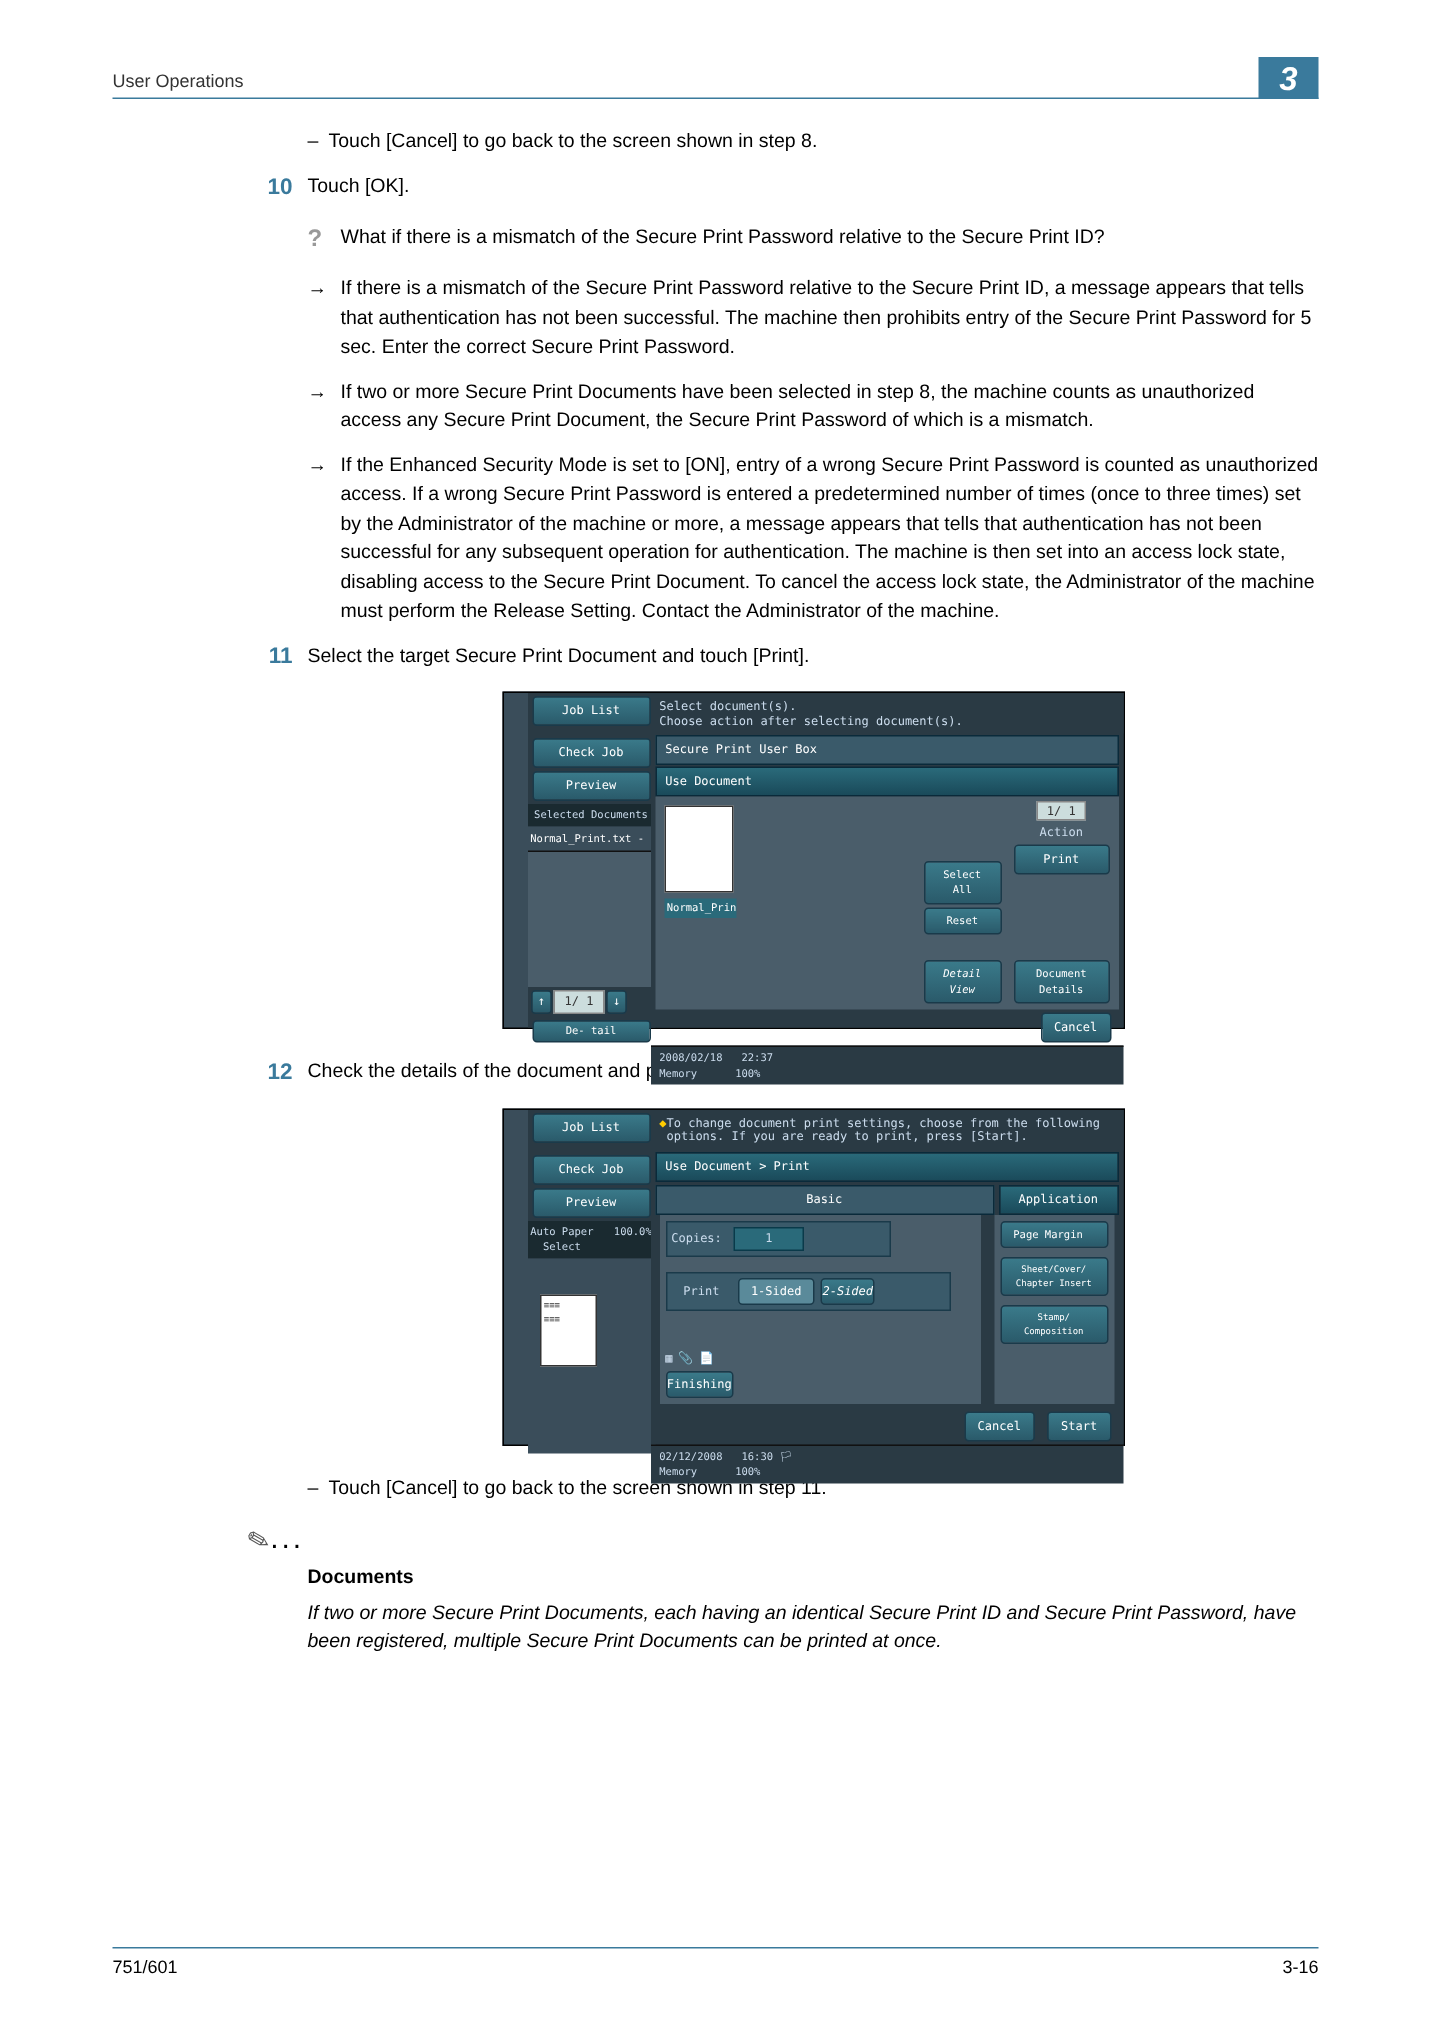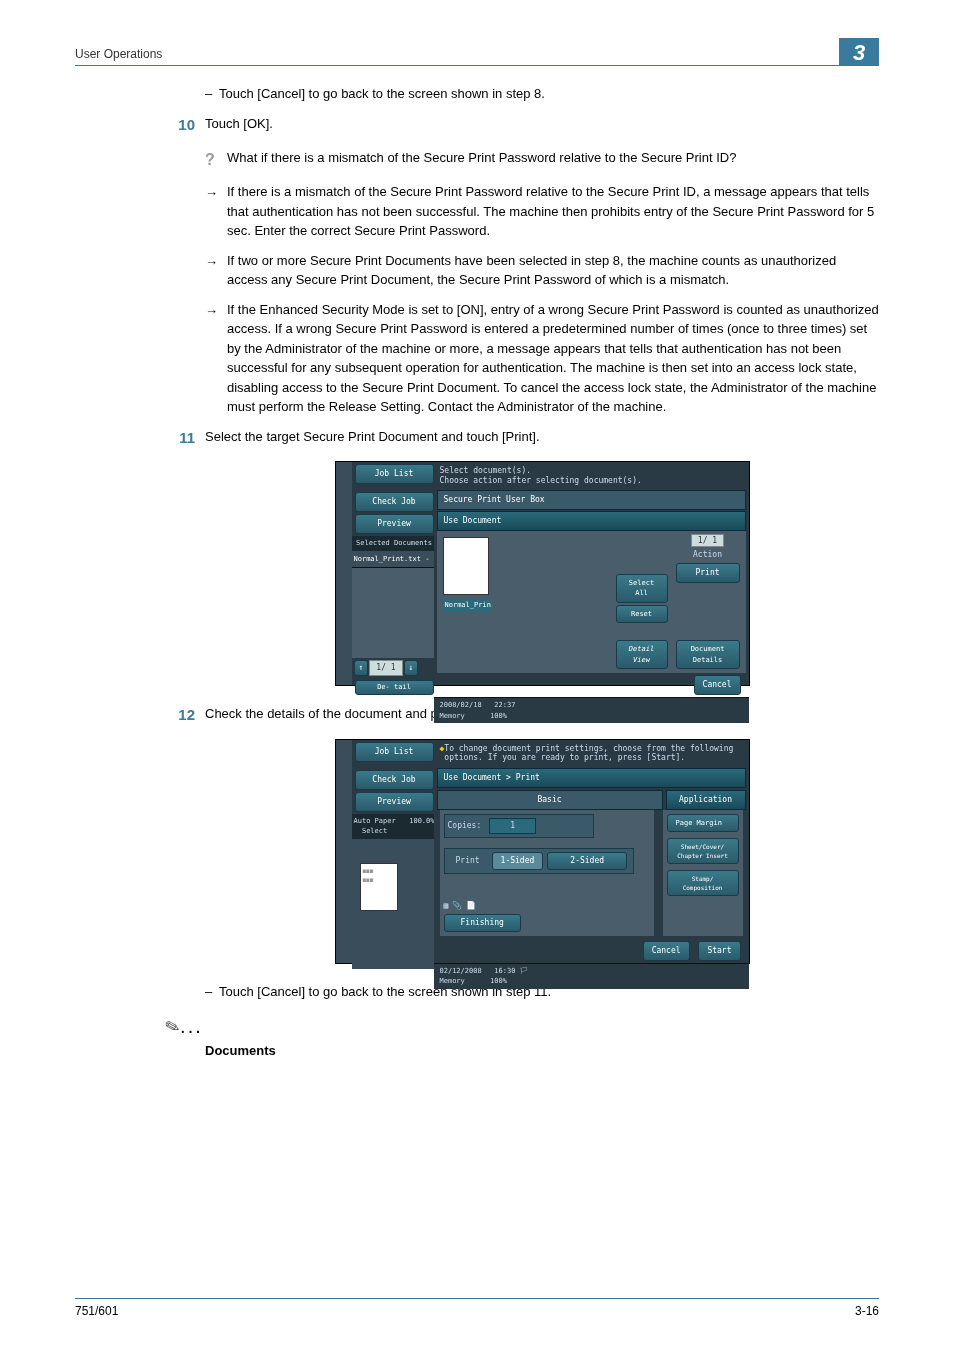--- a/index.html
+++ b/index.html
@@ -273,29 +273,29 @@
       </div>
       <div style="display:flex;gap:3px;padding:0 3px 3px 3px;">
         <div class="scr-body" style="flex:1;height:126px;position:relative;">
           <div style="background:#3a5a6a;border:1px solid #1a3a4a;padding:3px;display:flex;gap:8px;align-items:center;width:150px;">
             <span>Copies:</span>
             <span style="background:#2a6a7a;padding:1px 20px;border:1px solid #0a3a4a;">1</span>
           </div>
           <div style="background:#3a5a6a;border:1px solid #1a3a4a;padding:3px;display:flex;gap:4px;align-items:center;width:190px;margin-top:10px;">
             <span style="padding:1px 8px;">Print</span>
             <span class="scr-btn" style="padding:2px 8px;background:#5a8a9a;">1-Sided</span>
-            <span class="scr-btn" style="padding:2px 22px;">2-Sided</span>
+            <span class="scr-btn" style="padding:2px 0;font-style:italic;">2-Sided</span>
           </div>
           <div style="position:absolute;bottom:4px;left:4px;">
             <div style="display:flex;gap:4px;margin-bottom:2px;">
               <span>▦</span>
               <span>📎</span>
               <span>📄</span>
             </div>
-            <span class="scr-btn" style="padding:2px 16px;">Finishing</span>
+            <span class="scr-btn" style="padding:2px 0;">Finishing</span>
           </div>
         </div>
         <div class="scr-body" style="width:80px;height:126px;">
           <div class="scr-btn" style="display:block;font-size:7px;text-align:left;margin-bottom:6px;">Page Margin</div>
           <div class="scr-btn" style="display:block;font-size:6px;text-align:center;margin-bottom:6px;white-space:pre;">Sheet/Cover/
 Chapter Insert</div>
           <div class="scr-btn" style="display:block;font-size:6px;text-align:center;white-space:pre;">Stamp/
 Composition</div>
         </div>
       </div>
@@ -311,20 +311,21 @@
 
   <div class="dash-item">
     <span class="dash">–</span>
     <span>Touch [Cancel] to go back to the screen shown in step 11.</span>
   </div>
 
   <div class="note-section">
     <span class="note-icon">✎</span><span class="dots">...</span>
     <div style="padding-left:20px;">
       <div class="reminder-title">Documents</div>
+      <div class="reminder-body">If two or more Secure Print Documents, each having an identical Secure Print ID and Secure Print Password, have been registered, multiple Secure Print Documents can be printed at once.</div>
     </div>
   </div>
 
 </div>
 
 <div class="footer">
   <span>751/601</span>
   <span>3-16</span>
 </div>
 

